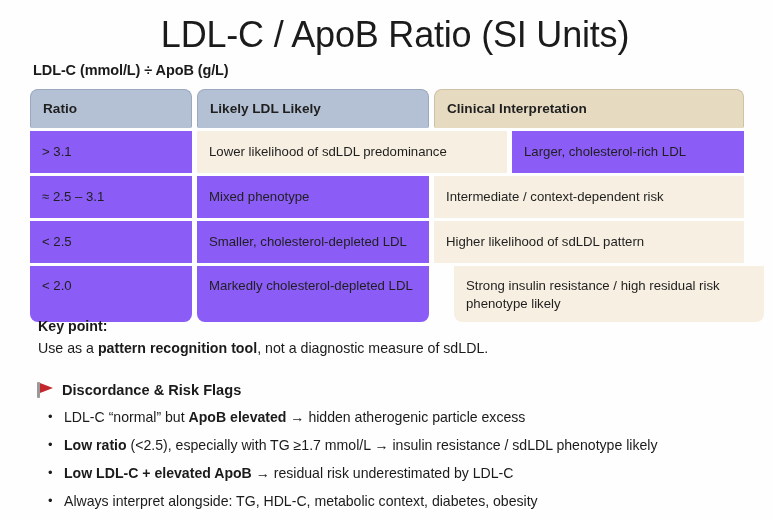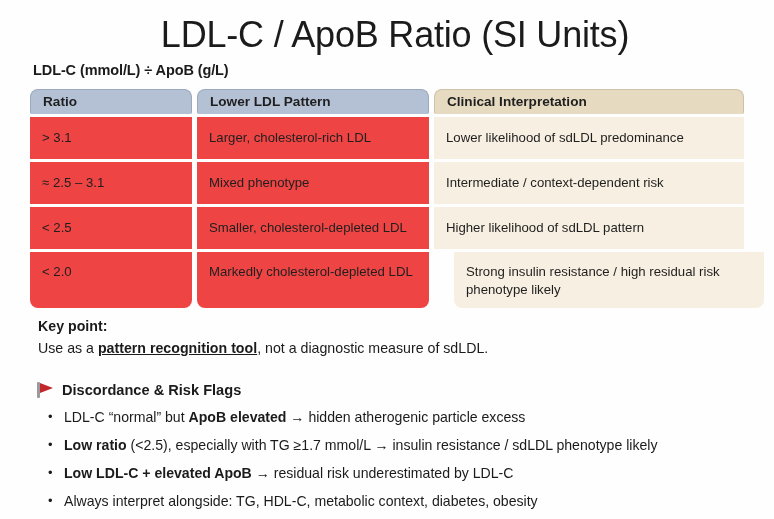--- a/index.html
+++ b/index.html
@@ -72,42 +72,42 @@
     align-items: center;
   }
   .c1 { width: 162px; flex: 0 0 162px; }
   .c2 { width: 232px; flex: 0 0 232px; }
   .c3 { width: 310px; flex: 0 0 310px; }
 
   
   .hrow .cell {
     font-weight: 700;
     font-size: 13.6px;
-    height: 25px;
+    height: 39px;
     padding-top: 0;
     padding-bottom: 0;
     border-radius: 8px 8px 2px 2px;
     text-align: center;
   }
   .hrow .c1, .hrow .c2 {
     background: #b4c1d4;
     border: 1px solid #9aa9bf;
     border-bottom: none;
   }
   .hrow .c3 {
     background: #e6dac1;
     border: 1px solid #cfc1a4;
     border-bottom: none;
   }
 
   
   .brow .cell {
     min-height: 42px;
   }
-  .brow .c1, .brow .c2 { background: #ef4444; padding-left: 12px; }
+  .brow .c1, .brow .c2 { background: #8b5cf6; padding-left: 12px; }
   .brow .c3 { background: #f7efe1; }
 
   .brow.last .cell { min-height: 50px; align-items: flex-start; padding-top: 11px; }
   .brow.last .c1 { border-radius: 0 0 8px 8px; }
   .brow.last .c2 { border-radius: 0 0 8px 8px; }
   .brow.last .c3 { border-radius: 0 0 8px 8px; margin-left: 20px; }
 
   
   .keypoint-label {
     position: absolute;
@@ -118,21 +118,21 @@
     color: #1b1b1b;
   }
   .keypoint-text {
     position: absolute;
     left: 38px;
     top: 340px;
     font-size: 14.2px;
     font-weight: 400;
     color: #1b1b1b;
   }
-  .keypoint-text b { font-weight: 700; text-decoration: underline; }
+  .keypoint-text b { font-weight: 700; }
 
   
   .flag-heading {
     position: absolute;
     left: 36px;
     top: 381px;
     display: flex;
     align-items: center;
     gap: 8px;
   }
@@ -197,28 +197,28 @@
 <div class="slide">
 
   <div class="title">LDL-C / ApoB Ratio (SI Units)</div>
 
   <div class="subtitle">LDL-C (mmol/L) ÷ ApoB (g/L)</div>
 
   <div class="table">
 
     <div class="trow hrow">
       <div class="cell c1">Ratio</div>
-      <div class="cell c2">Lower LDL Pattern</div>
+      <div class="cell c2">Likely LDL Likely</div>
       <div class="cell c3">Clinical Interpretation</div>
     </div>
 
     <div class="trow brow">
       <div class="cell c1">&gt; 3.1</div>
+      <div class="cell c3">Lower likelihood of sdLDL predominance</div>
       <div class="cell c2">Larger, cholesterol-rich LDL</div>
-      <div class="cell c3">Lower likelihood of sdLDL predominance</div>
     </div>
 
     <div class="trow brow">
       <div class="cell c1">≈ 2.5 – 3.1</div>
       <div class="cell c2">Mixed phenotype</div>
       <div class="cell c3">Intermediate / context-dependent risk</div>
     </div>
 
     <div class="trow brow">
       <div class="cell c1">&lt; 2.5</div>

